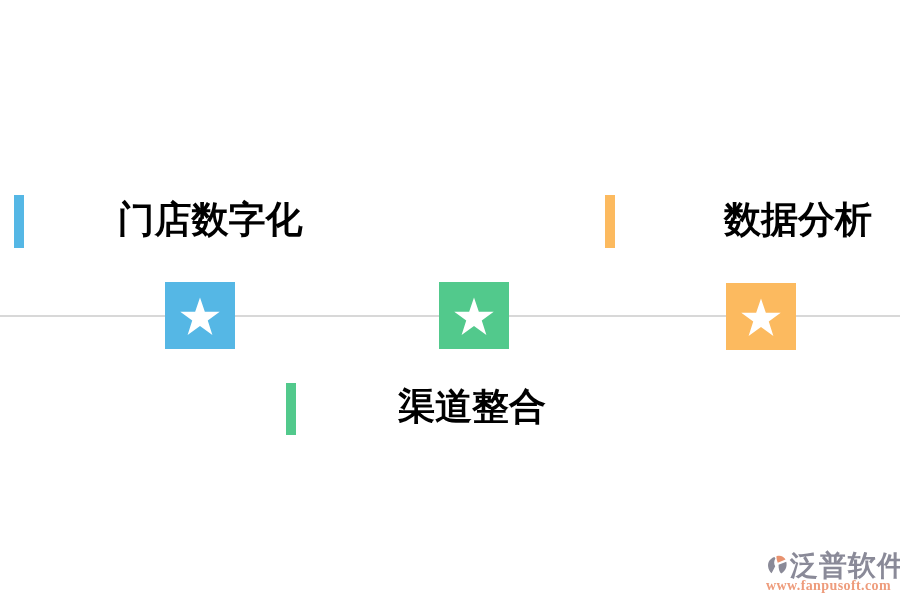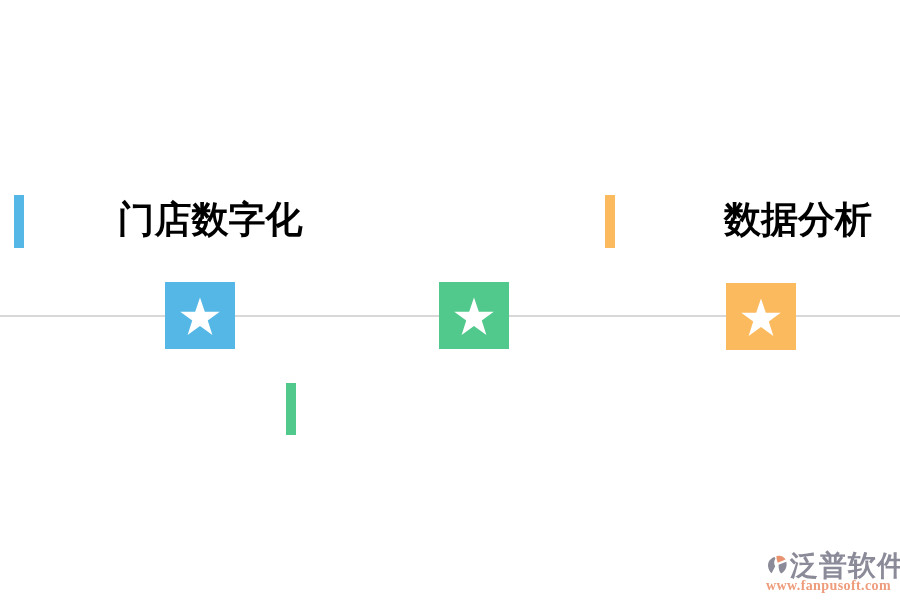--- a/index.html
+++ b/index.html
@@ -121,20 +121,21 @@
     </svg>
   </div>
 
   <span class="accent-bar bar-1" style="background: rgb(85, 183, 229);"></span>
   <div class="label-text label-1" style="color: rgb(0, 0, 0);">门店数字化</div>
 
   <span class="accent-bar bar-2" style="background: rgb(252, 186, 95);"></span>
   <div class="label-text label-2" style="color: rgb(0, 0, 0);">数据分析</div>
 
   <span class="accent-bar bar-3" style="background: rgb(82, 201, 140);"></span>
+  <div class="label-text label-3" style="color: rgb(0, 0, 0);">渠道整合</div>
 
   <div class="watermark">
     <svg class="watermark-icon" viewBox="0 0 26 26" aria-hidden="true">
       <path d="M10.8,3.2 C6.2,4.6 3.4,8.6 3.9,13.6 C4.2,16.6 5.6,19.2 7.7,20.8 L11.6,13.2 C10.1,11.1 10.1,7.4 11.8,4.8 Z" fill="#8a8a98"></path>
       <path d="M12.9,2.4 C16.9,1.0 20.8,2.4 22.8,5.9 L14.4,9.4 C13.4,7.0 12.9,4.9 12.9,2.4 Z" fill="#e8926f"></path>
       <path d="M15.2,11.6 L23.6,8.4 C24.8,13.4 22.7,18.6 18.1,21.2 C16.2,19.6 15.2,16.1 15.2,11.6 Z" fill="#8a8a98"></path>
     </svg>
     <span class="watermark-brand" style="color: rgb(138, 138, 152);">泛普软件</span>
     <span class="watermark-url" style="color: rgb(238, 156, 124);">www.fanpusoft.com</span>
   </div>

